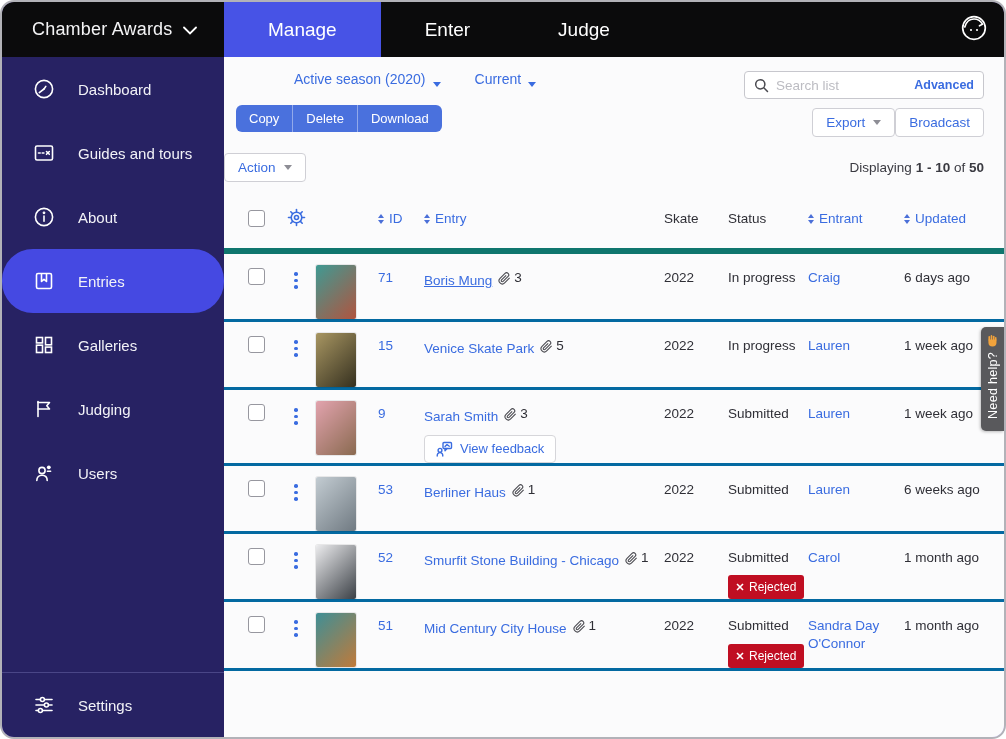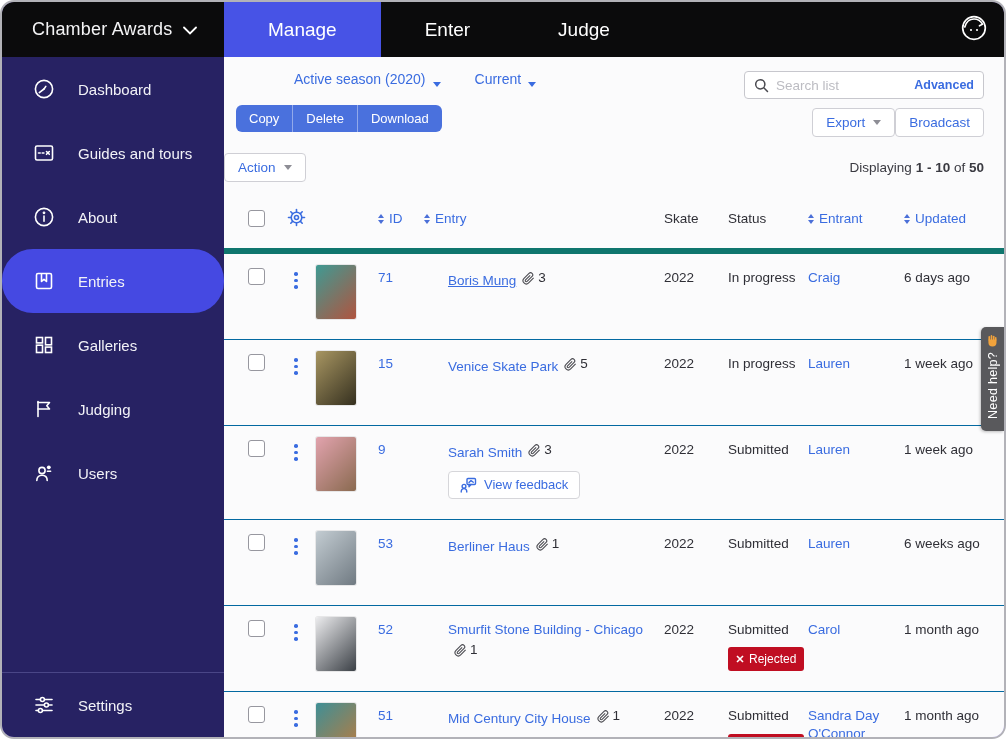--- a/index.html
+++ b/index.html
@@ -54,30 +54,30 @@
   .table { margin-top:14px; }
   .grid { display:grid; grid-template-columns:40px 40px 62px 46px 240px 64px 80px 96px 76px; padding:0 16px 0 12px; align-items:start; }
   .thead { padding-top:10px; padding-bottom:17px; border-bottom:6px solid #0f766e; align-items:center; }
   .th { font-size:13.5px; color:#2f2f36; display:flex; align-items:center; gap:5px; }
   .th.sortable { color:#3a6ce0; cursor:pointer; }
   .sort-ic { display:inline-flex; flex-direction:column; gap:2px; }
   .sort-ic i { width:0; height:0; border-left:3.5px solid transparent; border-right:3.5px solid transparent; display:block; }
   .sort-ic i.u { border-bottom:4px solid #4a6fd8; }
   .sort-ic i.d { border-top:4px solid #4a6fd8; }
 
-  .trow { border-bottom:1px solid #0369a1; padding-top:14px; padding-bottom:20px; min-height:65px; }
+  .trow { border-bottom:3px solid #0369a1; padding-top:14px; padding-bottom:0; min-height:65px; }
   .checkbox { width:17px; height:17px; border:1.5px solid #97979f; border-radius:3px; background:#fff; display:inline-block; cursor:pointer; }
   .c-check, .c-kebab { display:flex; justify-content:center; }
   .c-kebab { padding-top:2px; }
   .kebab { display:inline-flex; flex-direction:column; gap:3px; padding:2px 6px; cursor:pointer; }
   .kebab i { width:3.5px; height:3.5px; border-radius:50%; background:#3a6ce0; display:block; }
   .thumb { width:40px; height:54px; border-radius:2px; display:block; cursor:pointer; box-shadow:0 0 0 1px rgba(0,0,0,.08); }
   .c-thumb { margin-top:-3px; }
   .id-link, .entrant-link { color:#3a6ce0; font-size:13.5px; text-decoration:none; cursor:pointer; }
-  .entry-cell { font-size:13.5px; line-height:1.5; padding-right:8px;margin-left:24px; }
+  .entry-cell { font-size:13.5px; line-height:1.5; padding-right:8px; }
   .entry-link { color:#3a6ce0; text-decoration:none; cursor:pointer; }
   .attach { color:#2f2f36; white-space:nowrap; display:inline-flex; align-items:center; gap:3px; margin-left:6px; }
   .plain { font-size:13.5px; color:#2f2f36; line-height:1.5; }
   .badge-rejected { margin-top:7px; display:inline-flex; align-items:center; gap:5px; background:#c00e22; color:#fff; font-size:12px; padding:3px 8px; border-radius:3px; }
   .feedback-btn { margin-top:8px; display:inline-flex; align-items:center; gap:7px; background:#fff; border:1px solid #d6d6da; border-radius:4px; color:#3a6ce0; font-size:13px; padding:5px 11px; cursor:pointer; font-family:inherit; }
 
   
   .help-tab { position:absolute; right:0; top:325px; width:23px; height:104px; background:#59595c; border-radius:5px 0 0 5px; box-shadow:-1px 1px 3px rgba(0,0,0,.25); display:flex; flex-direction:column; align-items:center; padding-top:7px; gap:5px; cursor:pointer; }
   .help-label { writing-mode:vertical-rl; transform:rotate(180deg); color:#fff; font-size:12.5px; letter-spacing:.3px; }
 </style>

